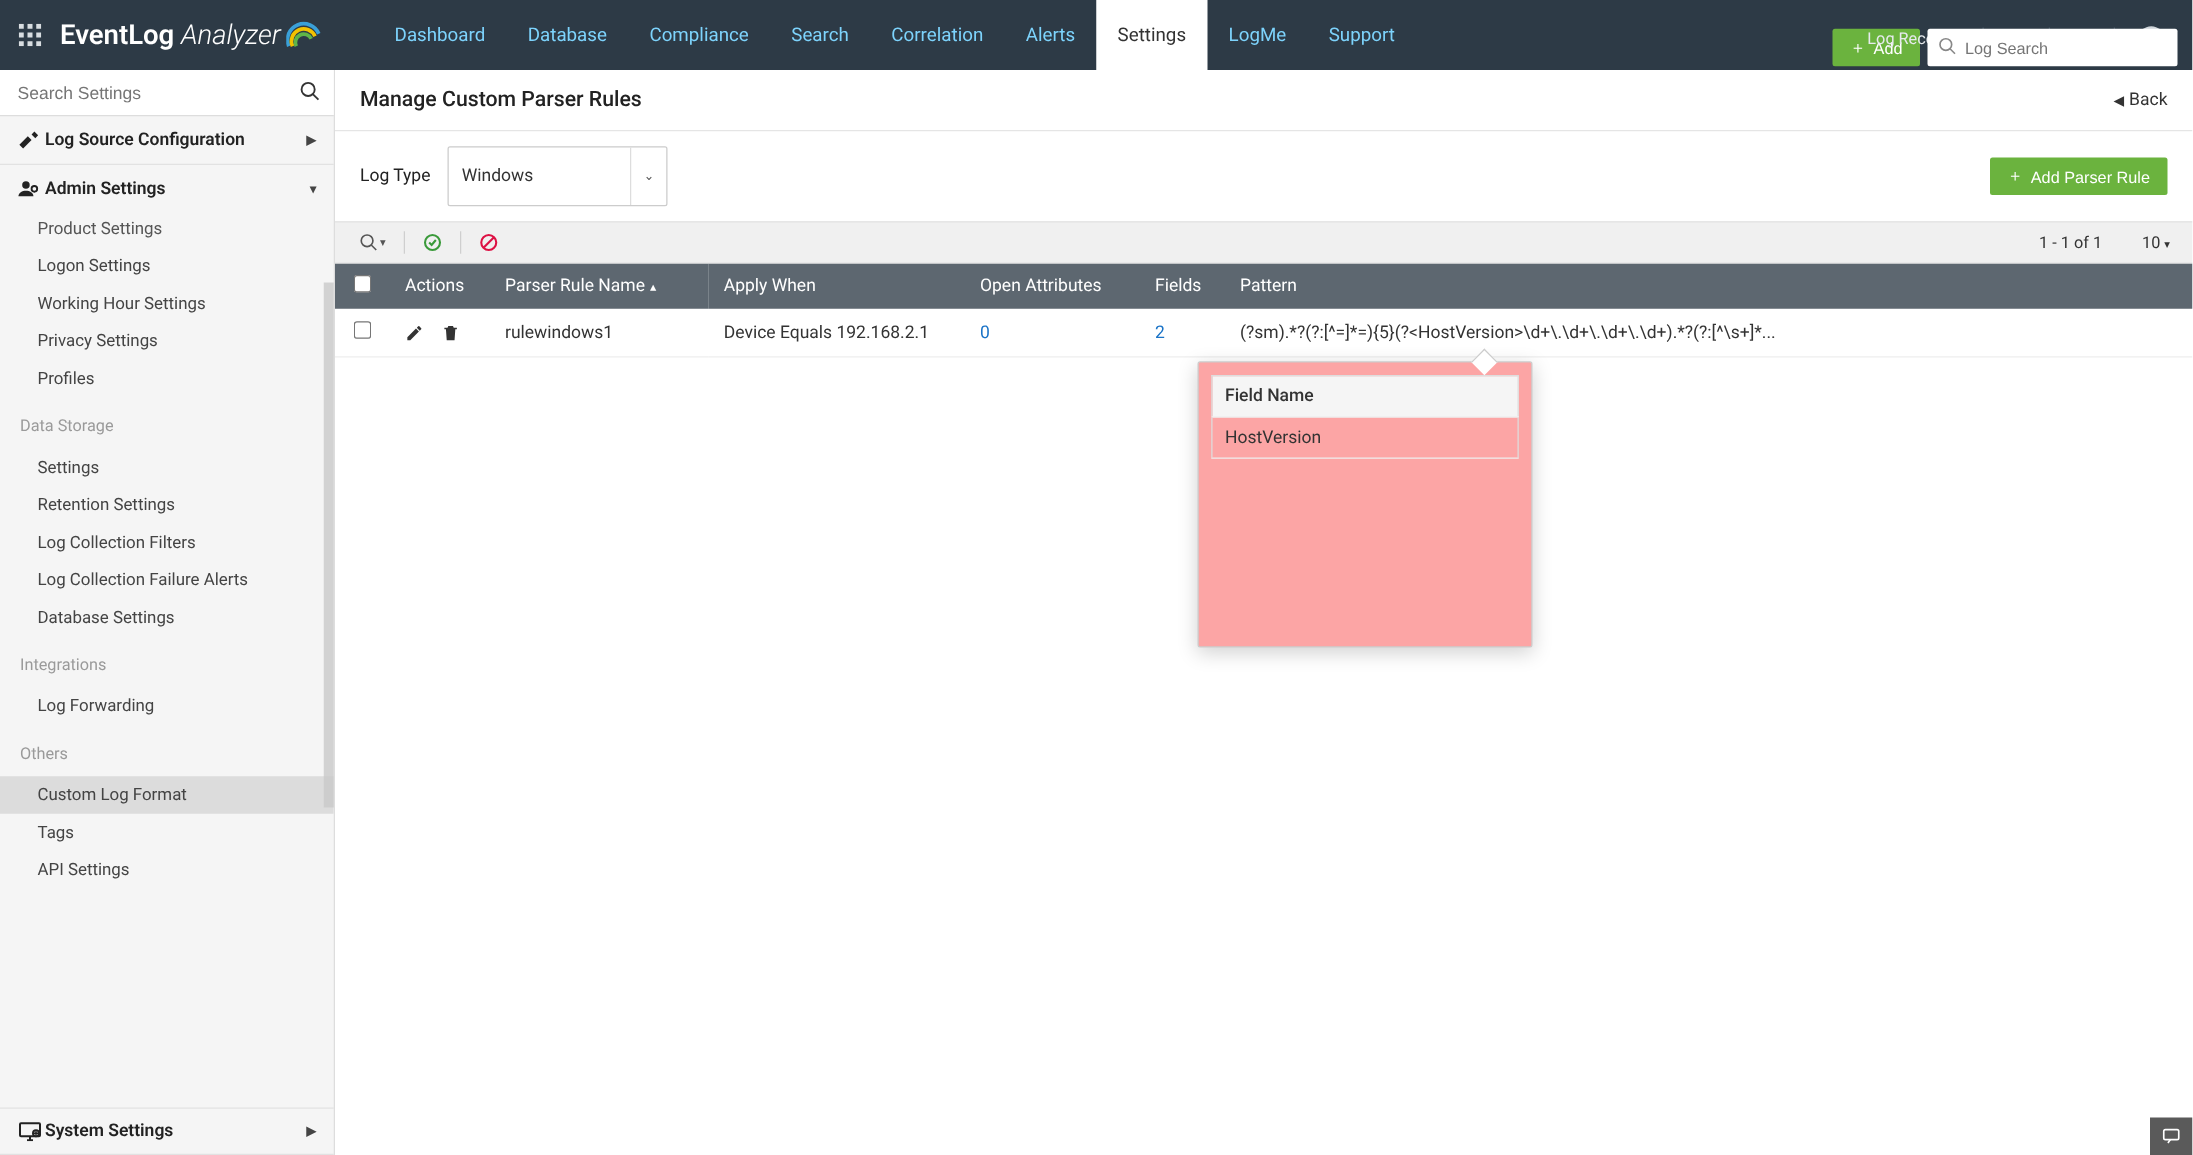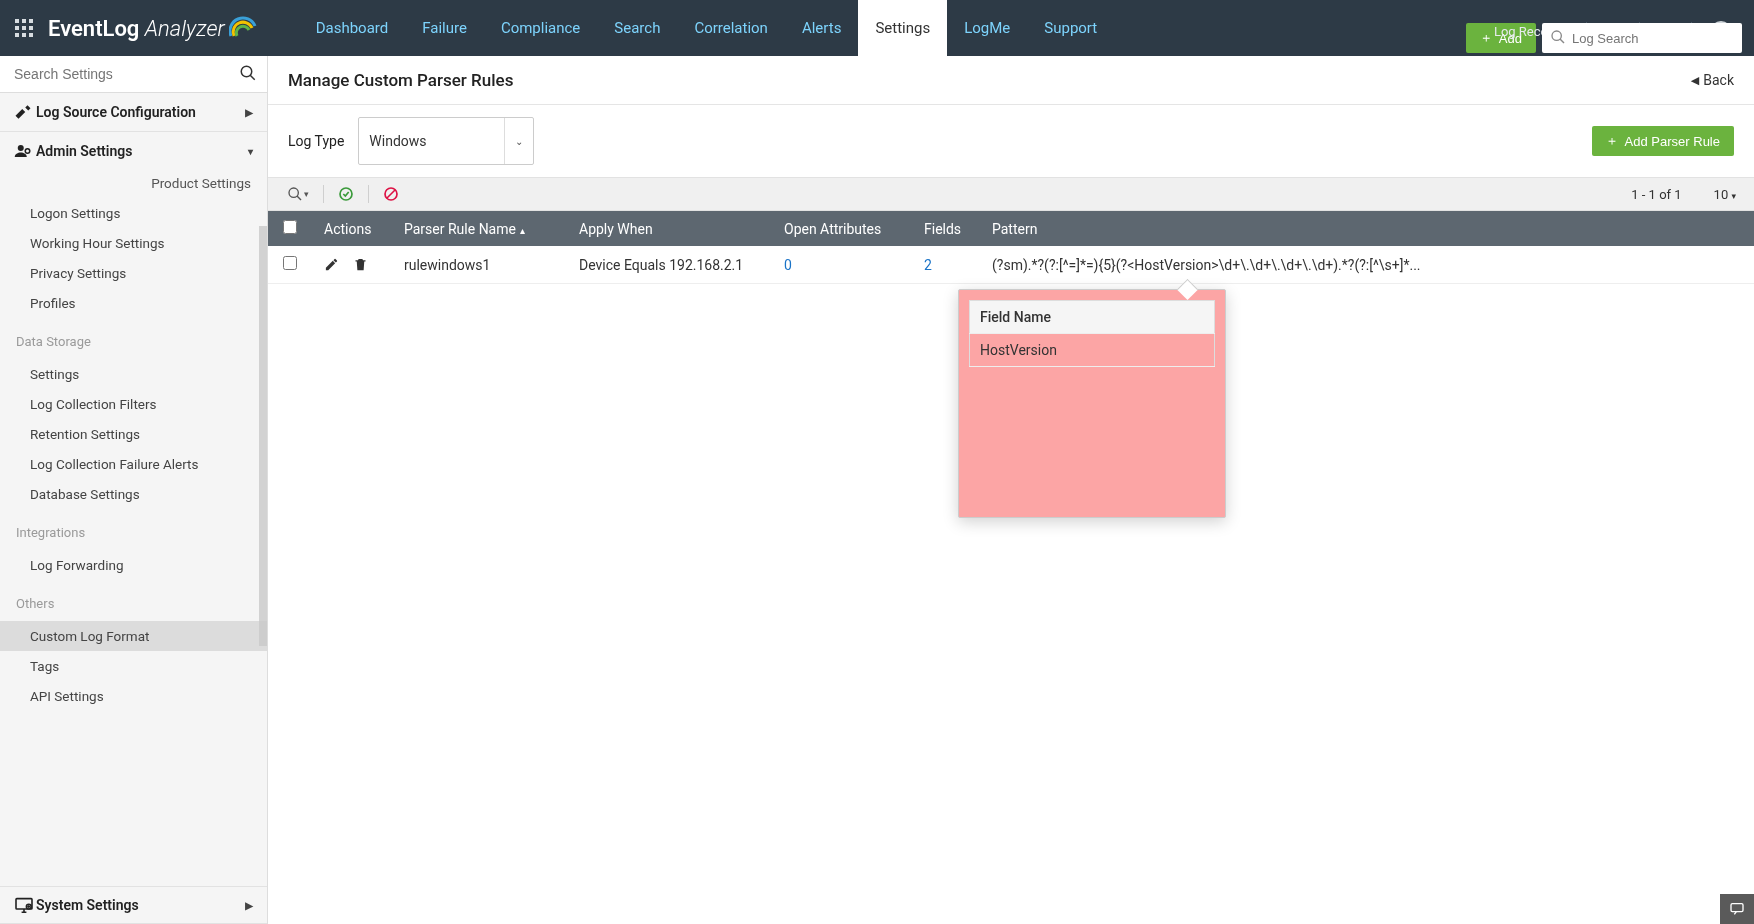--- a/index.html
+++ b/index.html
@@ -2,21 +2,21 @@
 <html><head>
 <meta charset="utf-8">
 <style>
   * { box-sizing: border-box; margin: 0; padding: 0; }
   body { font-family: -apple-system, BlinkMacSystemFont, "Segoe UI", Roboto, Arial, sans-serif; font-size: 13px; color: #333; background: #fff; overflow: hidden; width:1754px; }
   .app { display: flex; flex-direction: column; height: 924px; }
 
   
   .topbar { background: #2d3a46; color: #fff; height: 56px; display: flex; align-items: center; padding: 0 12px 0 8px; }
   .apps-grid { width: 32px; height: 32px; display:flex; align-items:center; justify-content:center; cursor:pointer;}
-  .brand { display: flex; align-items: flex-start; margin-left: 8px; margin-right: 40px; }
+  .brand { display: flex; align-items: flex-end; margin-left: 8px; margin-right: 40px; }
   .brand-text { font-size: 22px; font-weight: 300; color:#fff; }
   .brand-text b { font-weight: 600; }
   .brand-swirl { margin-left:4px; display:inline-block;}
   .nav { display:flex; align-items:stretch; height:56px;}
   .nav-item { padding: 0 17px; color: #7dd3fc; font-size:15px; display:flex; align-items:center; cursor:pointer; }
   .nav-item.active { background: #fff; color: #333;}
   .topbar-right { margin-left:auto; display:flex; align-items:center; gap:6px; }
   .top-row1 { position:absolute; top:20px; right:14px; display:flex; align-items:center; gap:18px; font-size:13px; color:#e6eaed;}
   .top-row1 .sep { border-left:1px solid #4a5a68; height:18px;}
   .top-row1 .icon { cursor:pointer; display:flex; align-items:center;}
@@ -112,21 +112,21 @@
       <span class="brand-swirl">
         <svg width="30" height="24" viewBox="0 0 30 24">
             <path d="M2 20 A12 12 0 0 1 26 10" stroke="#3aa0d8" stroke-width="3" fill="none"></path>
             <path d="M5 20 A9 9 0 0 1 23 12" stroke="#f2c200" stroke-width="3" fill="none"></path>
             <path d="M8 20 A6 6 0 0 1 20 14" stroke="#5fb548" stroke-width="3" fill="none"></path>
           </svg>
       </span>
     </div>
     <div class="nav" id="nav">
         <div class="nav-item">Dashboard</div>
-        <div class="nav-item">Failure</div>
+        <div class="nav-item">Database</div>
         <div class="nav-item">Compliance</div>
         <div class="nav-item">Search</div>
         <div class="nav-item">Correlation</div>
         <div class="nav-item">Alerts</div>
         <div class="nav-item active">Settings</div>
         <div class="nav-item">LogMe</div>
         <div class="nav-item">Support</div>
       </div>
 
     <div class="top-row1">
@@ -203,31 +203,31 @@
                   <circle cx="9" cy="8" r="4"></circle>
                   <path d="M1 20c0-4 4-6 8-6s8 2 8 6"></path>
                   <circle cx="18" cy="12" r="3" fill="none" stroke="#222" stroke-width="2"></circle>
                   <path d="M18 8v1M18 15v1M14.5 12h1M20.5 12h1M15.5 9.5l.7.7M19.8 13.8l.7.7M15.5 14.5l.7-.7M19.8 10.2l.7-.7" stroke="#222" stroke-width="1.4"></path>
                 </svg>
             </span>
             <span>Admin Settings</span>
             <span class="caret">▾</span>
           </div>
           <div class="side-group" id="admin-top">
-              <div class="side-item truncated" style="margin-top: -6px; text-align: right;">Product Settings</div>
+              <div class="side-item truncated" style="margin-top: -6px;">Product Settings</div>
               <div class="side-item">Logon Settings</div>
               <div class="side-item">Working Hour Settings</div>
               <div class="side-item">Privacy Settings</div>
               <div class="side-item">Profiles</div>
             </div>
           <div class="side-label">Data Storage</div>
           <div class="side-group" id="ds-items">
               <div class="side-item">Settings</div>
+              <div class="side-item">Retention Settings</div>
               <div class="side-item">Log Collection Filters</div>
-              <div class="side-item">Retention Settings</div>
               <div class="side-item">Log Collection Failure Alerts</div>
               <div class="side-item">Database Settings</div>
             </div>
           <div class="side-label">Integrations</div>
           <div class="side-group" id="int-items">
               <div class="side-item">Log Forwarding</div>
             </div>
           <div class="side-label">Others</div>
           <div class="side-group" id="oth-items">
               <div class="side-item active">Custom Log Format</div>

